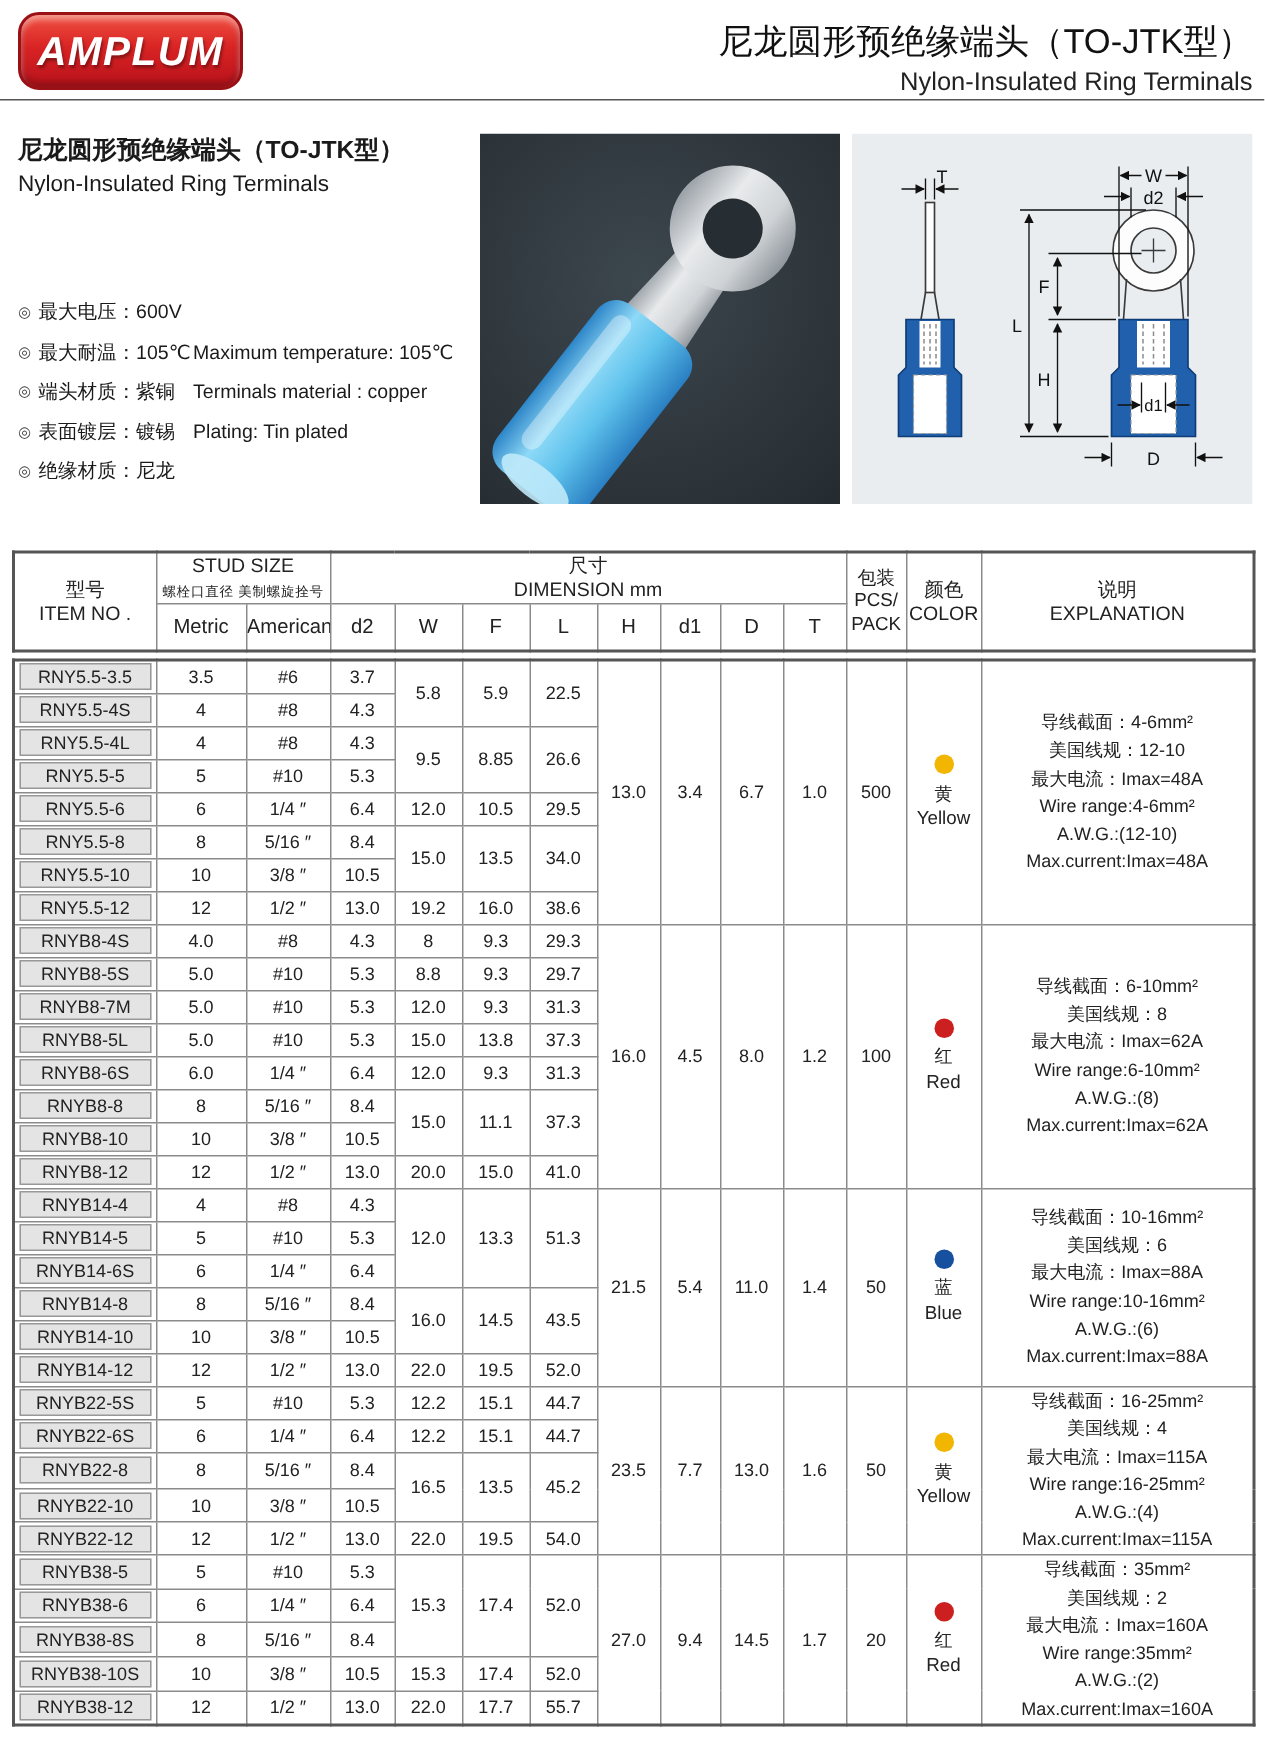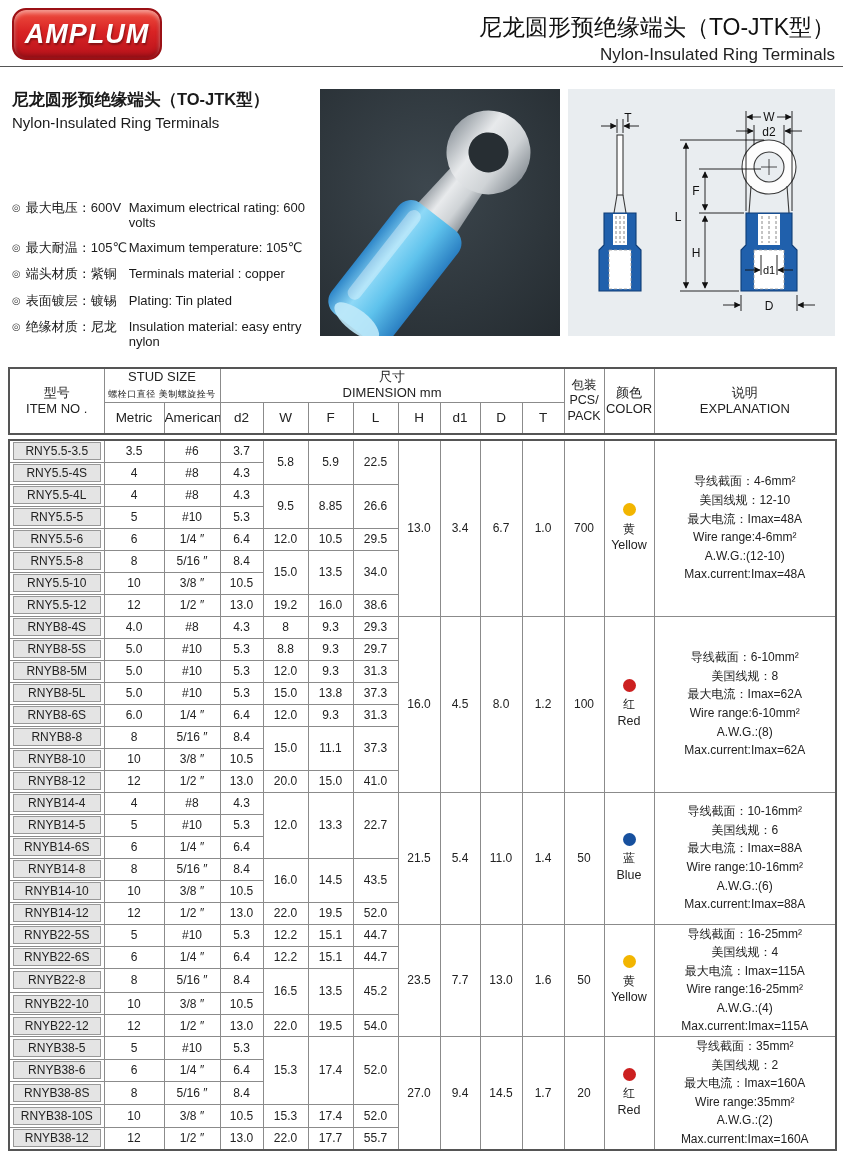--- a/index.html
+++ b/index.html
@@ -78,41 +78,39 @@
 <div class="intro">
   <div class="intro-left">
     <div class="h2-zh">尼龙圆形预绝缘端头（TO-JTK型）</div>
     <div class="h2-en">Nylon-Insulated Ring Terminals</div>
   </div>
 
   <ul class="specs">
     <li>
         <span class="bullet">◎</span>
         <span class="sp-zh">最大电压：600V</span>
-        <span class="sp-en">Maximum electrical rating: 600 volts</span>
       </li>
     <li>
         <span class="bullet">◎</span>
         <span class="sp-zh">最大耐温：105℃</span>
         <span class="sp-en">Maximum temperature: 105℃</span>
       </li>
     <li>
         <span class="bullet">◎</span>
         <span class="sp-zh">端头材质：紫铜</span>
         <span class="sp-en">Terminals material : copper</span>
       </li>
     <li>
         <span class="bullet">◎</span>
         <span class="sp-zh">表面镀层：镀锡</span>
         <span class="sp-en">Plating: Tin plated</span>
       </li>
     <li>
         <span class="bullet">◎</span>
         <span class="sp-zh">绝缘材质：尼龙</span>
-        <span class="sp-en">Insulation material: easy entry nylon</span>
       </li>
   </ul>
 
 
   <div class="photo-box">
     <svg width="240" height="247" viewBox="0 0 240 247">
       <defs>
         <radialGradient id="bgG" cx="45%" cy="40%" r="80%">
           <stop offset="0%" stop-color="#3d474e"></stop>
             <stop offset="100%" stop-color="#252c31"></stop>
@@ -277,21 +275,21 @@
           <td class="num">3.5</td>
           <td class="num">#6</td>
           <td class="num">3.7</td>
           <td class="num" rowspan="2">5.8</td>
           <td class="num" rowspan="2">5.9</td>
           <td class="num" rowspan="2">22.5</td>
           <td class="num" rowspan="8">13.0</td>
           <td class="num" rowspan="8">3.4</td>
           <td class="num" rowspan="8">6.7</td>
           <td class="num" rowspan="8">1.0</td>
-          <td class="pack" rowspan="8">700</td>
+          <td class="pack" rowspan="8">500</td>
           <td class="colorc" rowspan="8"><span class="dot" style="background:#f2b500"></span><div class="c-zh">黄</div><div class="c-en">Yellow</div></td>
           <td class="expl" rowspan="8">导线截面：4-6mm²<br>美国线规：12-10<br>最大电流：Imax=48A<br>Wire range:4-6mm²<br>A.W.G.:(12-10)<br>Max.current:Imax=48A</td>
         </tr>
         <tr>
           <td class="itemc">
             <div class="ibox">RNY5.5-4S</div>
           </td>
           <td class="num">4</td>
           <td class="num">#8</td>
           <td class="num">4.3</td>
@@ -380,21 +378,21 @@
           </td>
           <td class="num">5.0</td>
           <td class="num">#10</td>
           <td class="num">5.3</td>
           <td class="num" rowspan="1">8.8</td>
           <td class="num" rowspan="1">9.3</td>
           <td class="num" rowspan="1">29.7</td>
         </tr>
         <tr>
           <td class="itemc">
-            <div class="ibox">RNYB8-5M</div>
+            <div class="ibox">RNYB8-7M</div>
           </td>
           <td class="num">5.0</td>
           <td class="num">#10</td>
           <td class="num">5.3</td>
           <td class="num" rowspan="1">12.0</td>
           <td class="num" rowspan="1">9.3</td>
           <td class="num" rowspan="1">31.3</td>
         </tr>
         <tr>
           <td class="itemc">
@@ -450,21 +448,21 @@
         </tr>
         <tr>
           <td class="itemc">
             <div class="ibox">RNYB14-4</div>
           </td>
           <td class="num">4</td>
           <td class="num">#8</td>
           <td class="num">4.3</td>
           <td class="num" rowspan="3">12.0</td>
           <td class="num" rowspan="3">13.3</td>
-          <td class="num" rowspan="3">22.7</td>
+          <td class="num" rowspan="3">51.3</td>
           <td class="num" rowspan="6">21.5</td>
           <td class="num" rowspan="6">5.4</td>
           <td class="num" rowspan="6">11.0</td>
           <td class="num" rowspan="6">1.4</td>
           <td class="pack" rowspan="6">50</td>
           <td class="colorc" rowspan="6"><span class="dot" style="background:#17509e"></span><div class="c-zh">蓝</div><div class="c-en">Blue</div></td>
           <td class="expl" rowspan="6">导线截面：10-16mm²<br>美国线规：6<br>最大电流：Imax=88A<br>Wire range:10-16mm²<br>A.W.G.:(6)<br>Max.current:Imax=88A</td>
         </tr>
         <tr>
           <td class="itemc">

